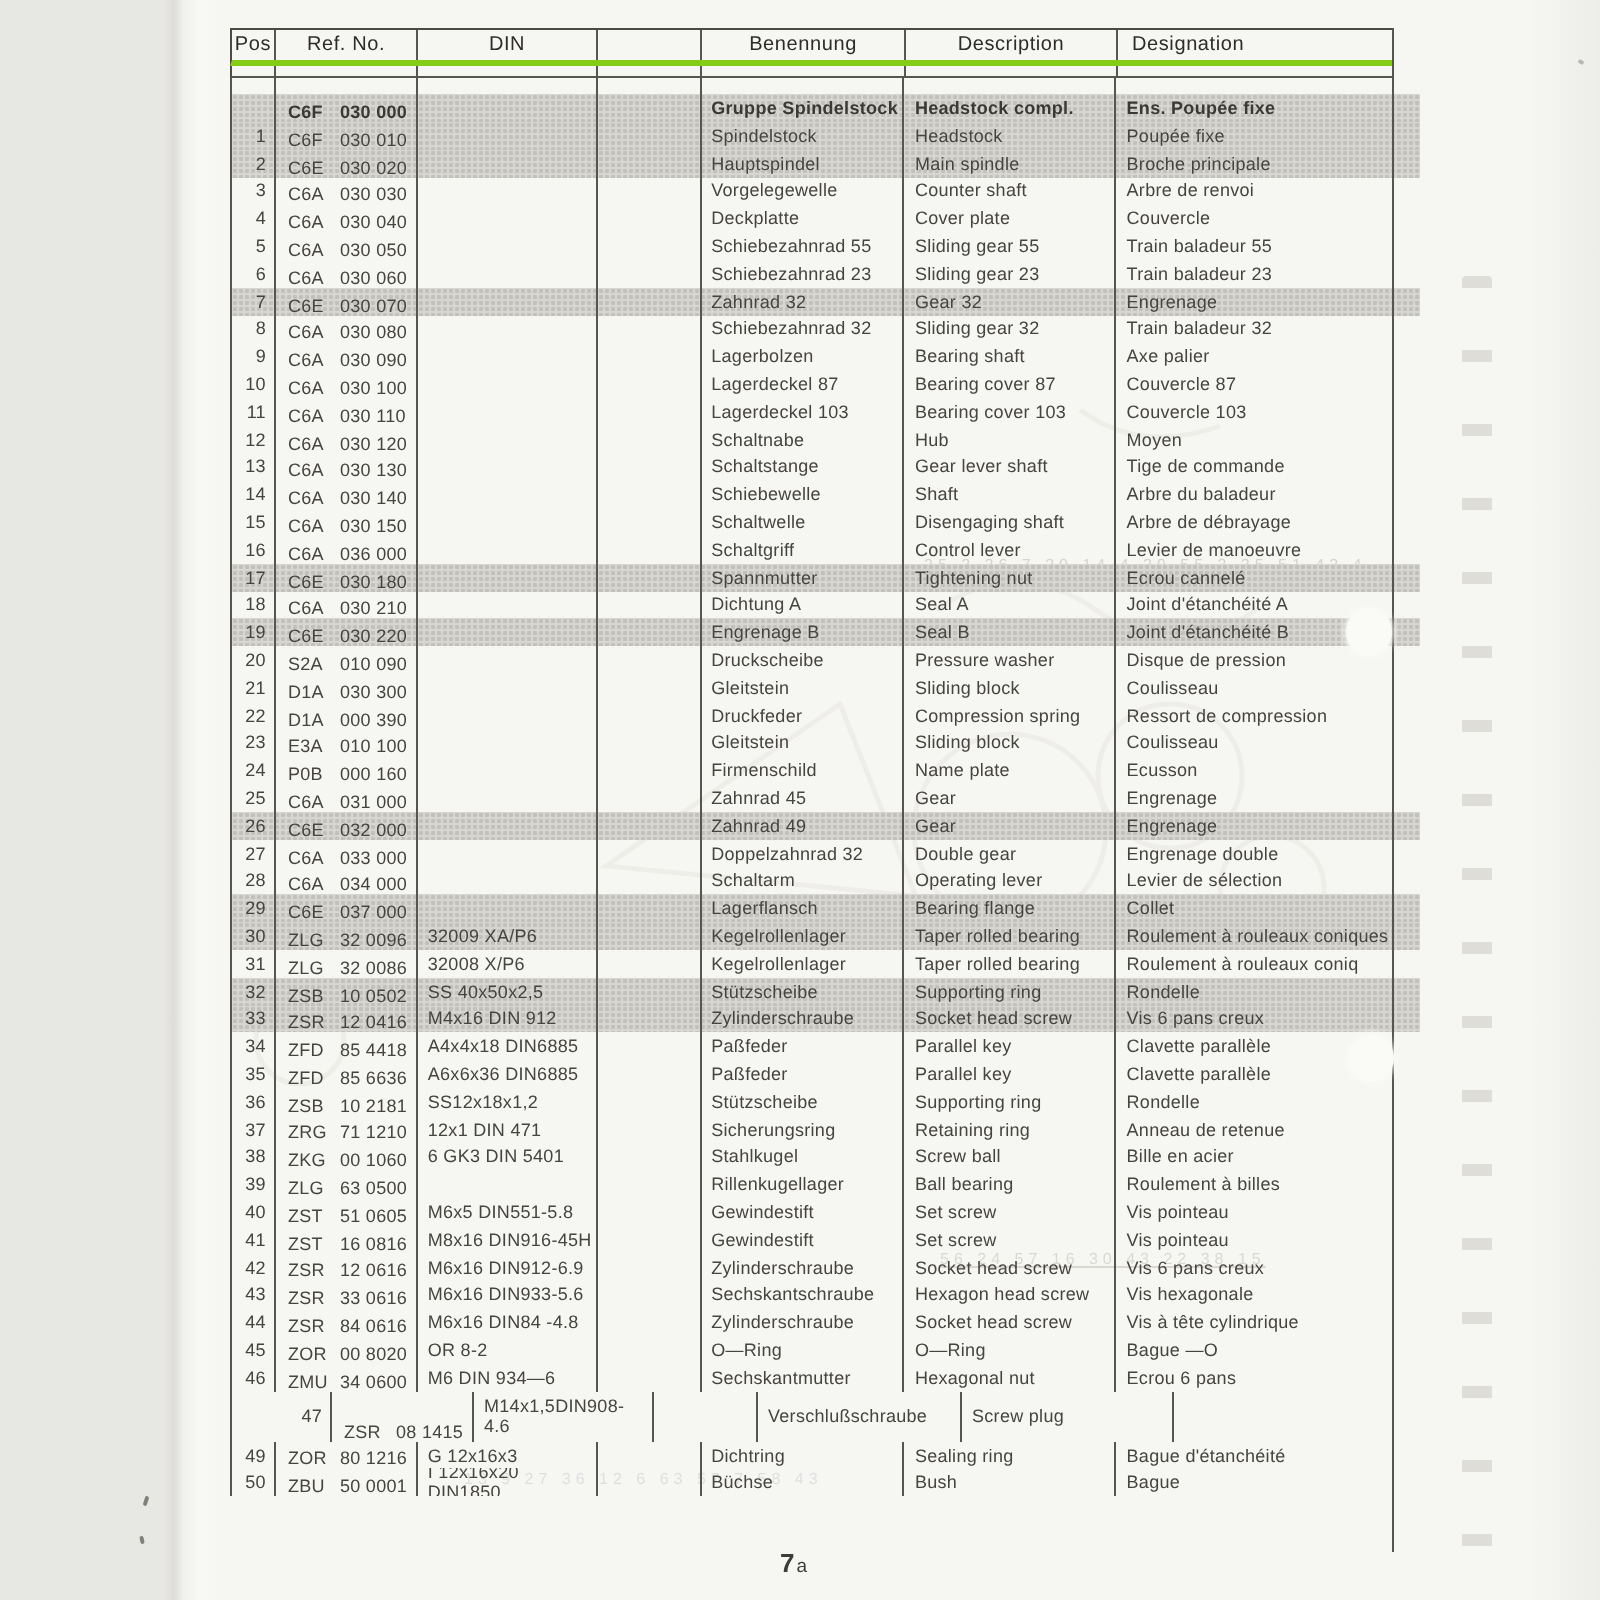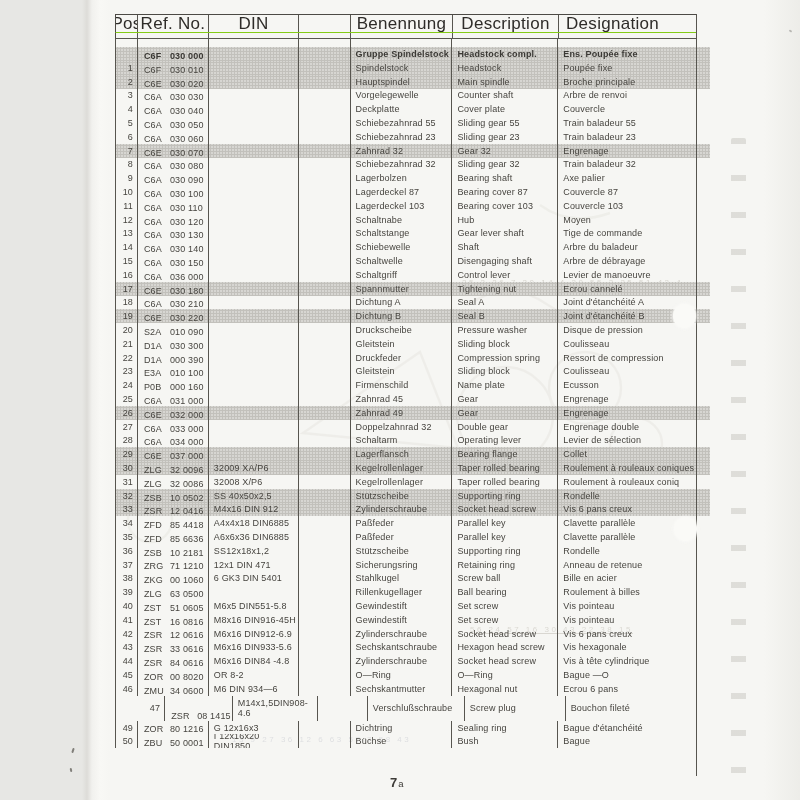--- a/index.html
+++ b/index.html
@@ -27,22 +27,22 @@
   
   .c0{width:22px}.c1{width:71px}.c2{width:90px}.c3{width:52px}
   .c4{width:102px}.c5{width:106px}.c6{width:152px}
   .hrow .c6,.gaprow .c6{width:138px}
   .cell{box-sizing:border-box;display:flex;align-items:center;overflow:hidden;}
   .vline{border-right:1px solid #57554f;}
   
   .hrow{
     height:19px;width:582px;box-sizing:border-box;
     border-top:1.5px solid #4c4a45;border-left:1px solid #4c4a45;
-    border-bottom:1px solid #84cc16;
-    font-size:17px;color:#2e2c29;letter-spacing:.3px;
+    border-bottom:3px solid #84cc16;
+    font-size:10px;color:#2e2c29;letter-spacing:.3px;
   }
   .hcell{justify-content:center;}
   .hcell.c6{justify-content:flex-start;padding-left:7px;}
   .gaprow{
     height:6px;width:582px;box-sizing:border-box;
     border-left:1px solid #4c4a45;border-bottom:1px solid #57554f;
   }
   
   .tbody{border-left:1px solid #57554f;}
   .trow{height:13.8px;background:transparent;}
@@ -378,21 +378,21 @@
         <div class="cell txt-cell c6">Joint d'étanchéité A</div>
       </div>
       <div class="trow shaded">
         <div class="cell pos-cell c0 vline">19</div>
         <div class="cell ref-cell c1 vline">
           <div class="ref-prefix">C6E</div>
           <div class="ref-num">030 220</div>
         </div>
         <div class="cell din-cell c2 vline"></div>
         <div class="cell c3 vline"></div>
-        <div class="cell txt-cell c4 vline">Dichtung B</div>
+        <div class="cell txt-cell c4 vline">Engrenage B</div>
         <div class="cell txt-cell c5 vline">Seal B</div>
         <div class="cell txt-cell c6">Joint d'étanchéité B</div>
       </div>
       <div class="trow">
         <div class="cell pos-cell c0 vline">20</div>
         <div class="cell ref-cell c1 vline">
           <div class="ref-prefix">S2A</div>
           <div class="ref-num">010 090</div>
         </div>
         <div class="cell din-cell c2 vline"></div>
@@ -717,21 +717,20 @@
         <div class="cell pos-cell c0 vline">47</div>
         <div class="cell ref-cell c1 vline">
           <div class="ref-prefix">ZSR</div>
           <div class="ref-num">08 1415</div>
         </div>
         <div class="cell din-cell c2 vline">M14x1,5DIN908-
 4.6</div>
         <div class="cell c3 vline"></div>
         <div class="cell txt-cell c4 vline">Verschlußschraube</div>
         <div class="cell txt-cell c5 vline">Screw plug</div>
-        <div class="cell txt-cell c6">Bouchon fileté</div>
       </div>
       <div class="trow">
         <div class="cell pos-cell c0 vline">49</div>
         <div class="cell ref-cell c1 vline">
           <div class="ref-prefix">ZOR</div>
           <div class="ref-num">80 1216</div>
         </div>
         <div class="cell din-cell c2 vline">G 12x16x3</div>
         <div class="cell c3 vline"></div>
         <div class="cell txt-cell c4 vline">Dichtring</div>

